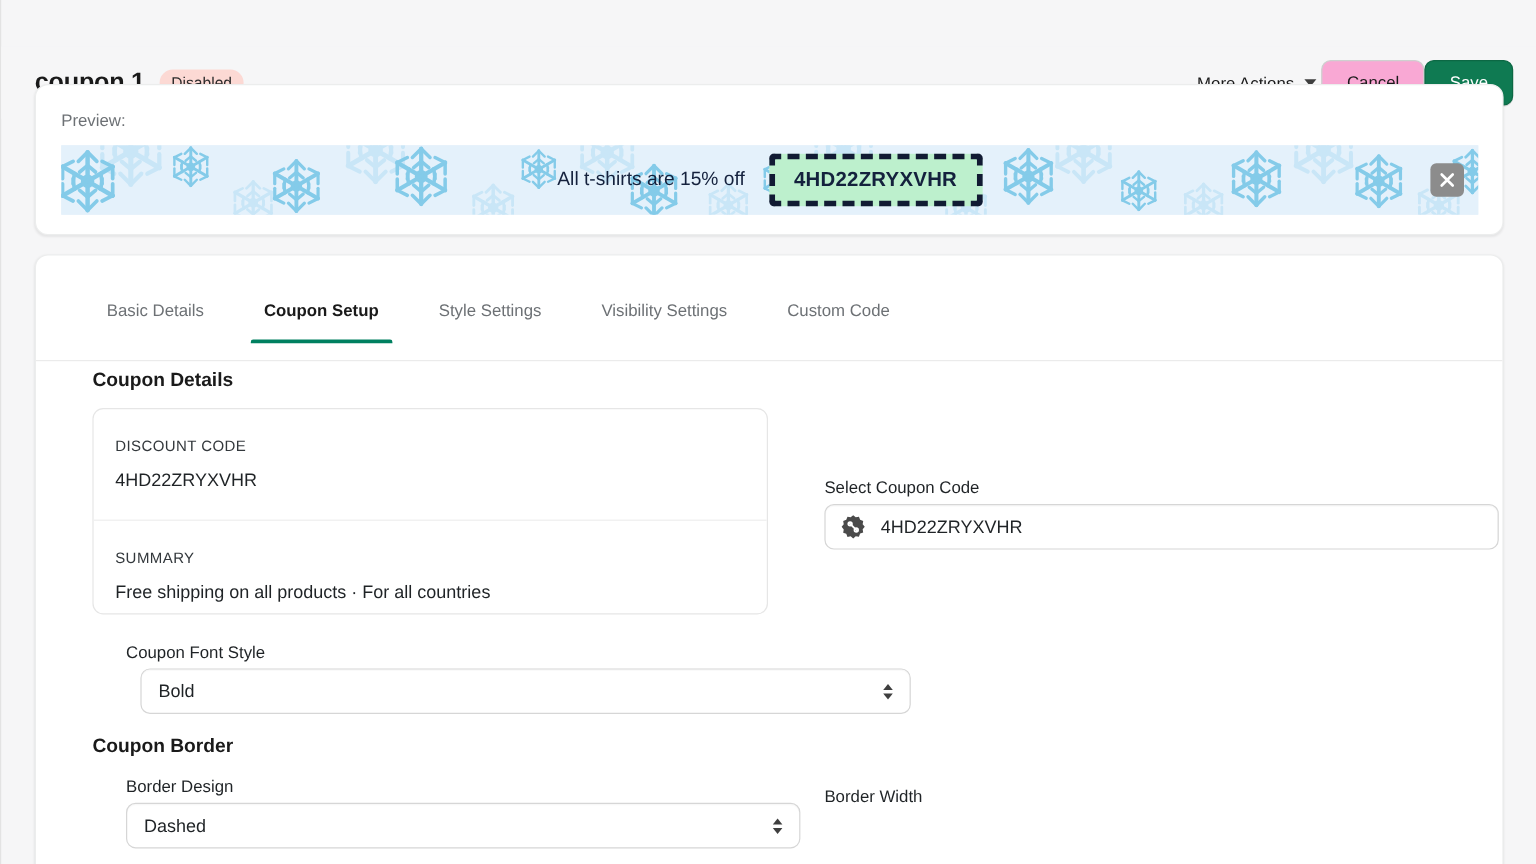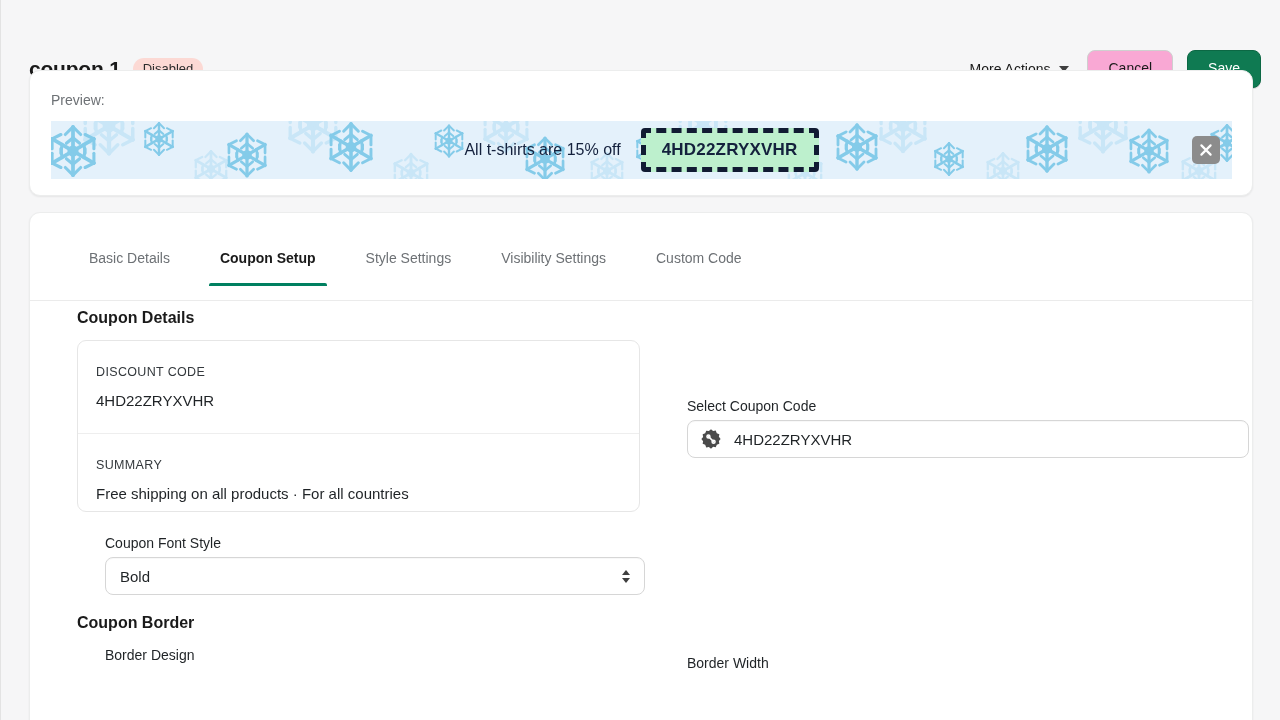--- a/index.html
+++ b/index.html
@@ -41,21 +41,20 @@
     color: #2b2b2b;
     font-size: 13px;
     padding: 3px 10px 4px;
     border-radius: 11px;
     line-height: 1.2;
   }
   .header-actions {
     margin-left: auto;
     display: flex;
     align-items: center;
-    gap: 14px;
   }
   .more-actions {
     display: flex;
     align-items: center;
     gap: 9px;
     font-size: 14px;
     color: #1a1a1a;
     padding: 6px 4px;
     cursor: pointer;
     background: none;
@@ -260,21 +259,21 @@
   .select-box {
     position: absolute;
     border: 1px solid #d6d6d6;
     border-radius: 8px;
     background: #fff;
     display: flex;
     align-items: center;
     padding: 0 14px;
     box-shadow: inset 0 1px 1px rgba(0,0,0,0.03);
   }
-  #font-style-select   { left: 75px; top: 344px; width: 540px; height: 38px; }
+  #font-style-select   { left: 87px; top: 344px; width: 642px; height: 38px; }
   #border-design-select{ left: 75px; top: 456px; width: 562px; height: 38px; }
   .select-value { font-size: 15px; color: #1f2326; }
   .select-arrows {
     margin-left: auto;
     display: flex;
     flex-direction: column;
     align-items: center;
     gap: 3px;
   }
   .arrow-up {
@@ -482,17 +481,24 @@
       <span class="select-value">Bold</span>
       <span class="select-arrows">
         <span class="arrow-up"></span>
           <span class="arrow-dn"></span>
       </span>
     </div>
 
     <div class="section-title" id="coupon-border-title">Coupon Border</div>
 
     <div class="field-label" id="border-design-label">Border Design</div>
+    <div class="select-box" id="border-design-select">
+      <span class="select-value">Dashed</span>
+      <span class="select-arrows">
+        <span class="arrow-up"></span>
+          <span class="arrow-dn"></span>
+      </span>
+    </div>
 
     <div class="field-label" id="border-width-label">Border Width</div>
 
   </div>
 </div>
 
 </body></html>

